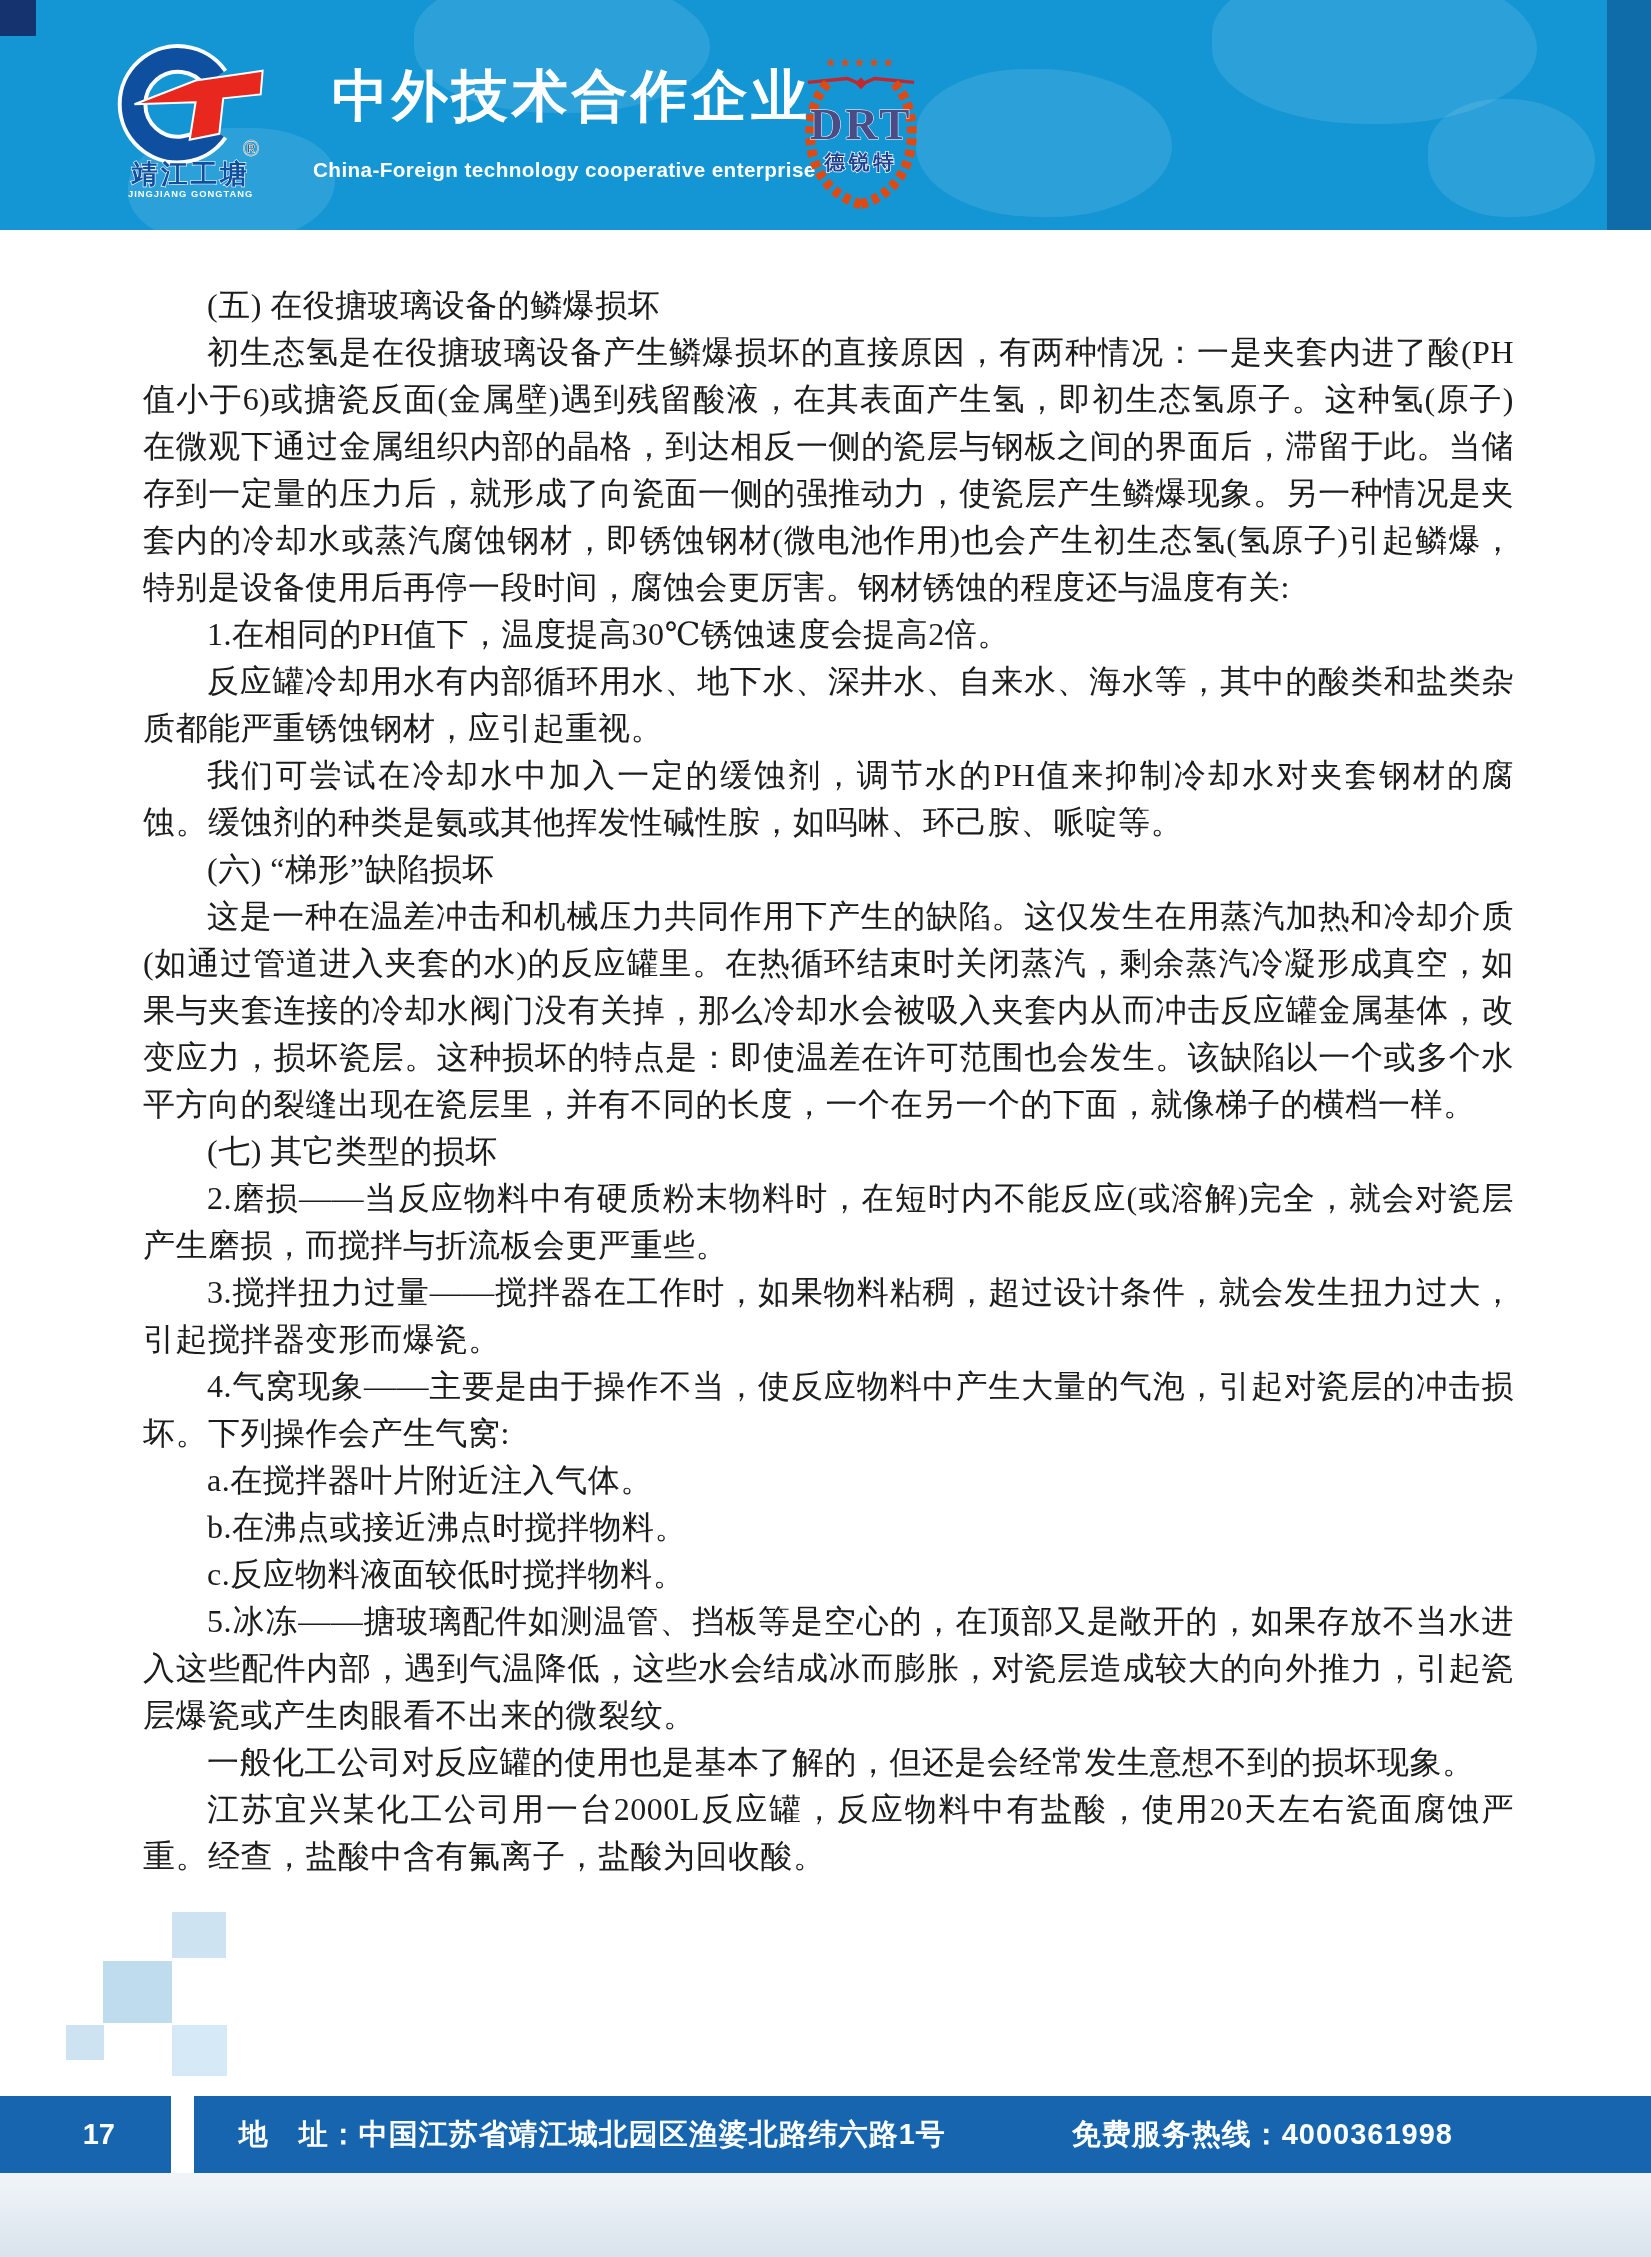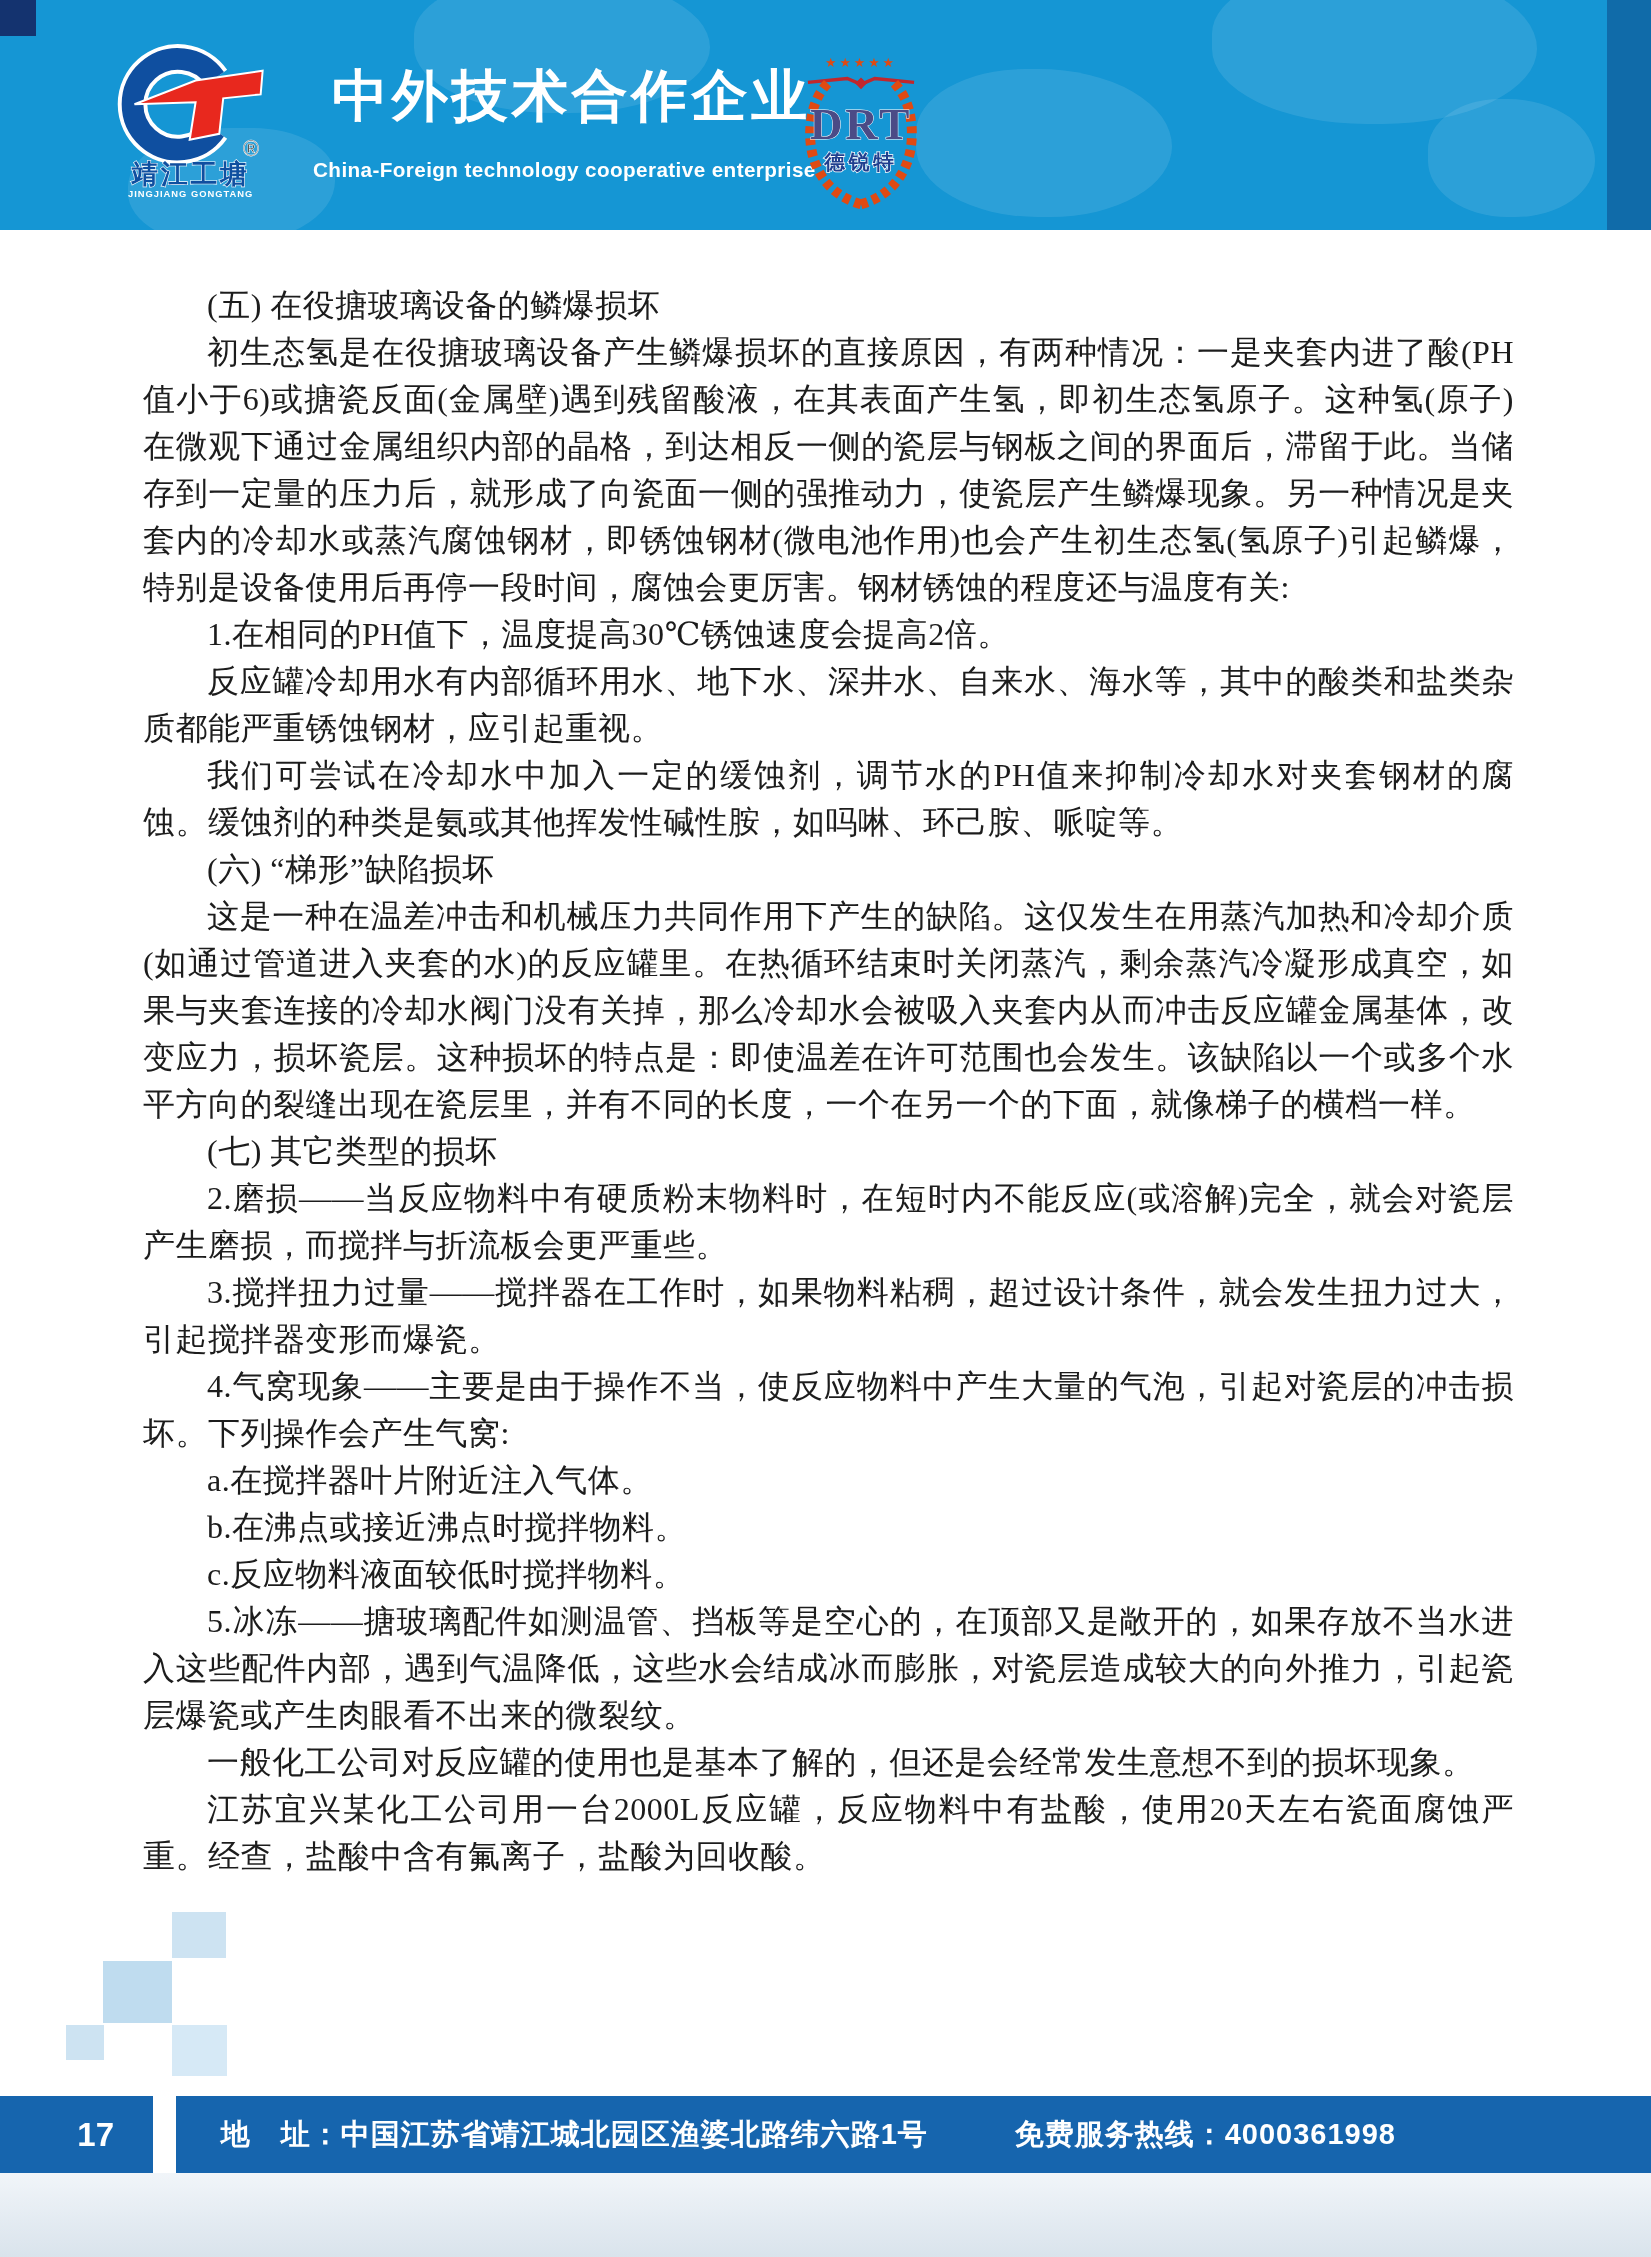--- a/index.html
+++ b/index.html
@@ -36,31 +36,31 @@
   .body-text p{margin:0;text-indent:2em;}
   
   .dsq{position:absolute;background:var(--square_blue,#cde3f2);}
   .sq1{left:172px;top:1912px;width:54px;height:46px;}
   .sq2{left:103px;top:1961px;width:69px;height:62px;background:#bfdcef;}
   .sq3{left:66px;top:2025px;width:38px;height:35px;}
   .sq4{left:172px;top:2025px;width:55px;height:51px;background:#d6e9f6;}
   
   .footer{position:absolute;left:0;top:2096px;width:1652px;height:77px;display:flex;}
   .footer-page{
-    width:153px;background:var(--footer_blue,#1665ae);color:#fff;
-    font-size:33px;font-weight:bold;display:flex;align-items:center;justify-content:flex-end;
-    padding-right:39px;box-sizing:border-box;
+    width:171px;background:var(--footer_blue,#1665ae);color:#fff;
+    font-size:29px;font-weight:bold;display:flex;align-items:center;justify-content:flex-end;
+    padding-right:56px;box-sizing:border-box;
   }
   .footer-gap{width:22.7px;background:#ffffff;}
   .footer-main{
     flex:1;background:var(--footer_blue,#1665ae);color:#fff;position:relative;
     display:flex;align-items:center;font-size:29px;font-weight:bold;
   }
   .footer-address{margin-left:45px;letter-spacing:1px;white-space:nowrap;}
-  .footer-hotline{position:absolute;left:839px;letter-spacing:1px;white-space:nowrap;}
+  .footer-hotline{position:absolute;left:878px;letter-spacing:1px;white-space:nowrap;}
   .bottom-area{
     position:absolute;left:0;top:2173px;width:1652px;height:85px;
     background:linear-gradient(#f1f5f9,#d9e3ec);
   }
 </style>
 </head>
 <body>
 
 <div class="header">
   <div class="corner-sq"></div>

